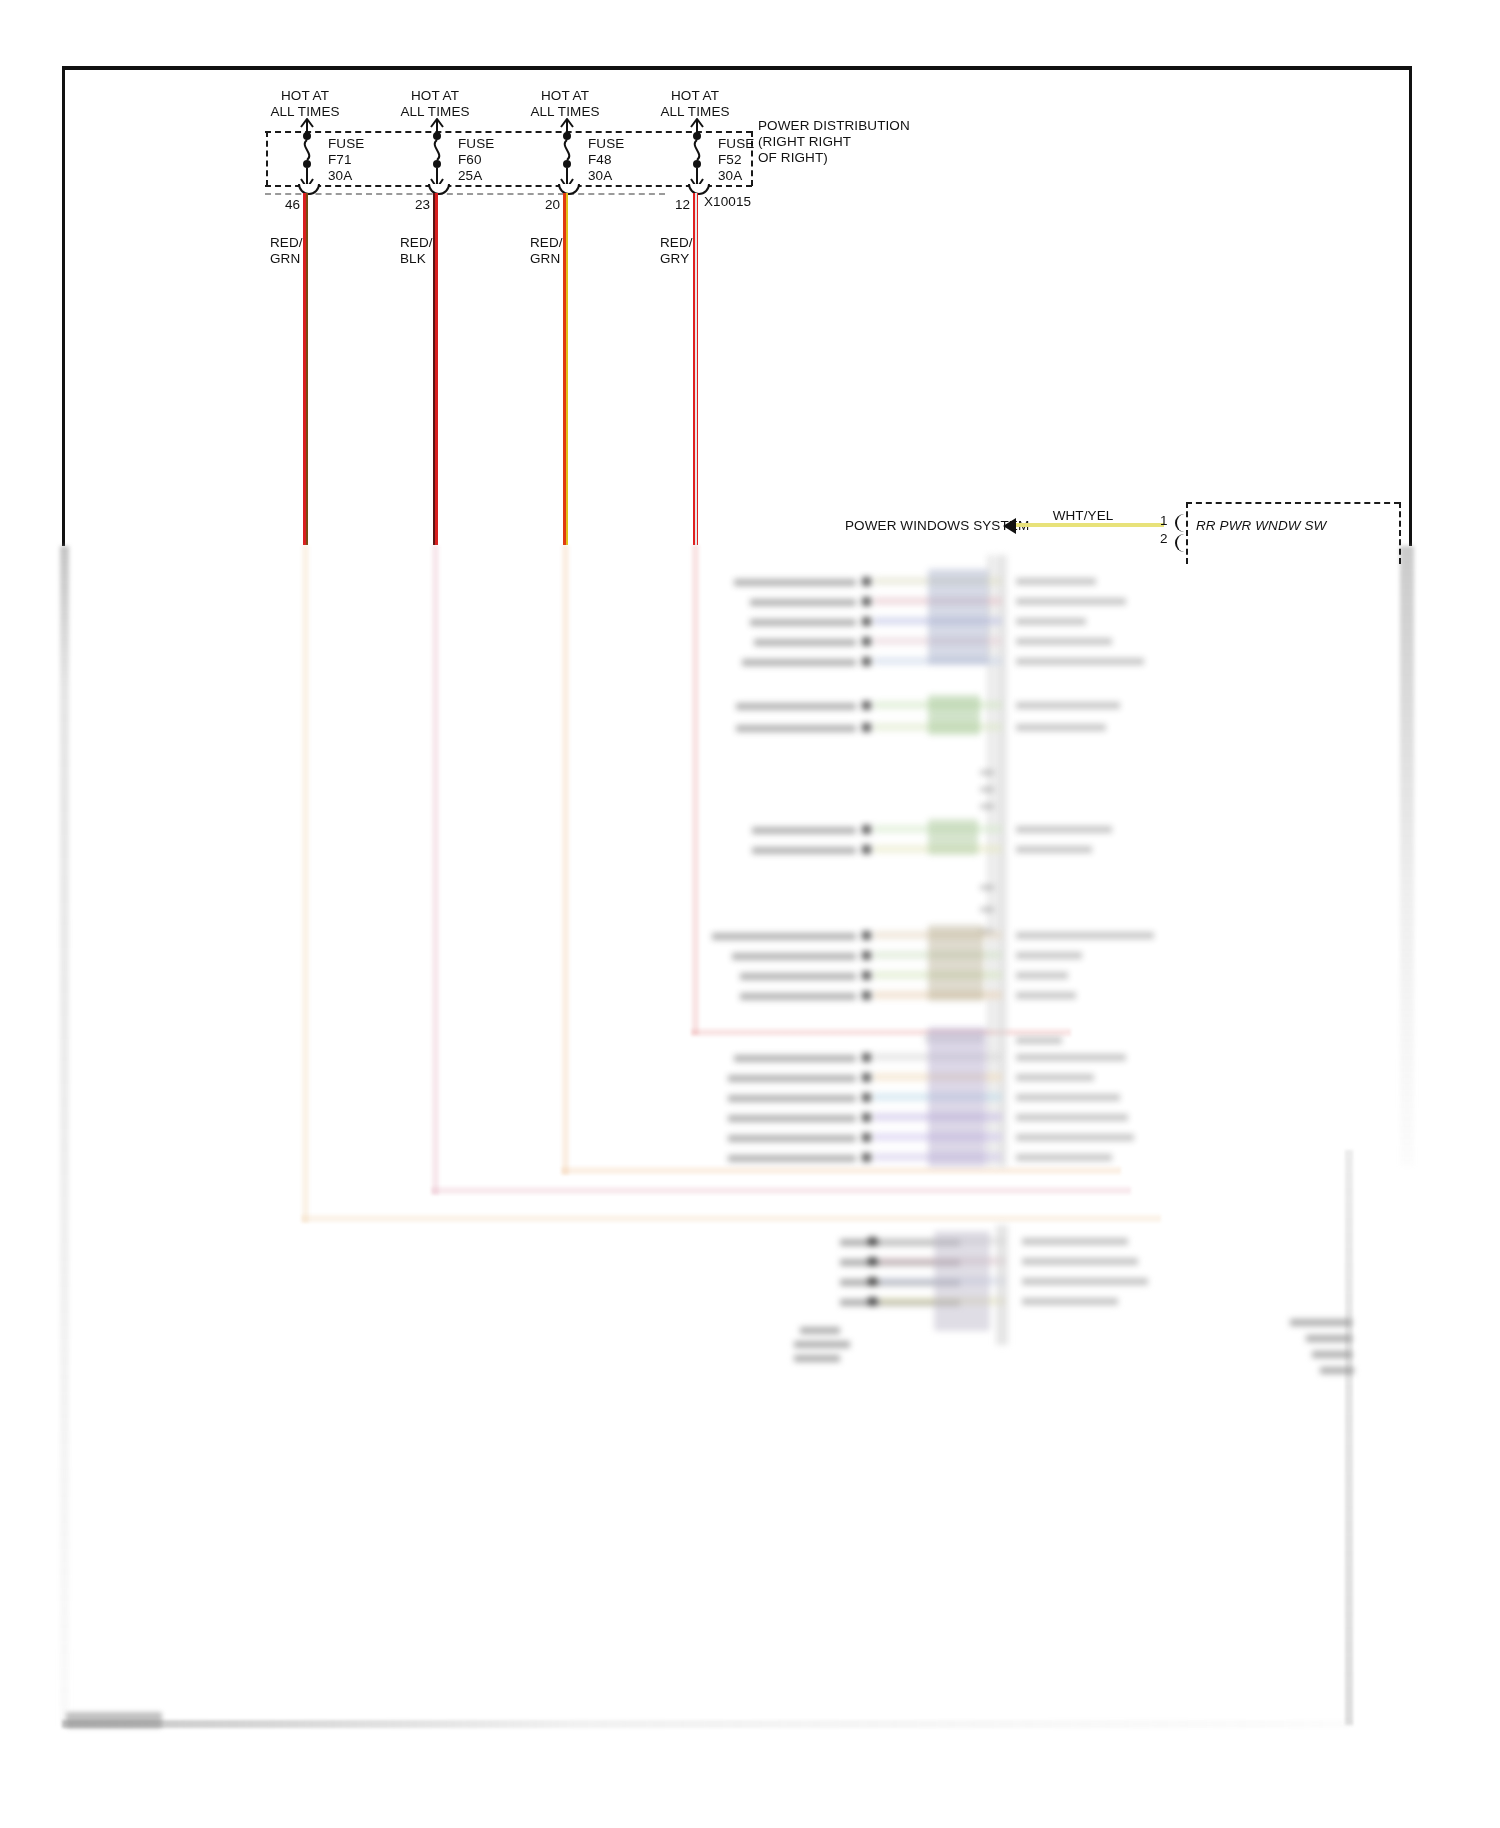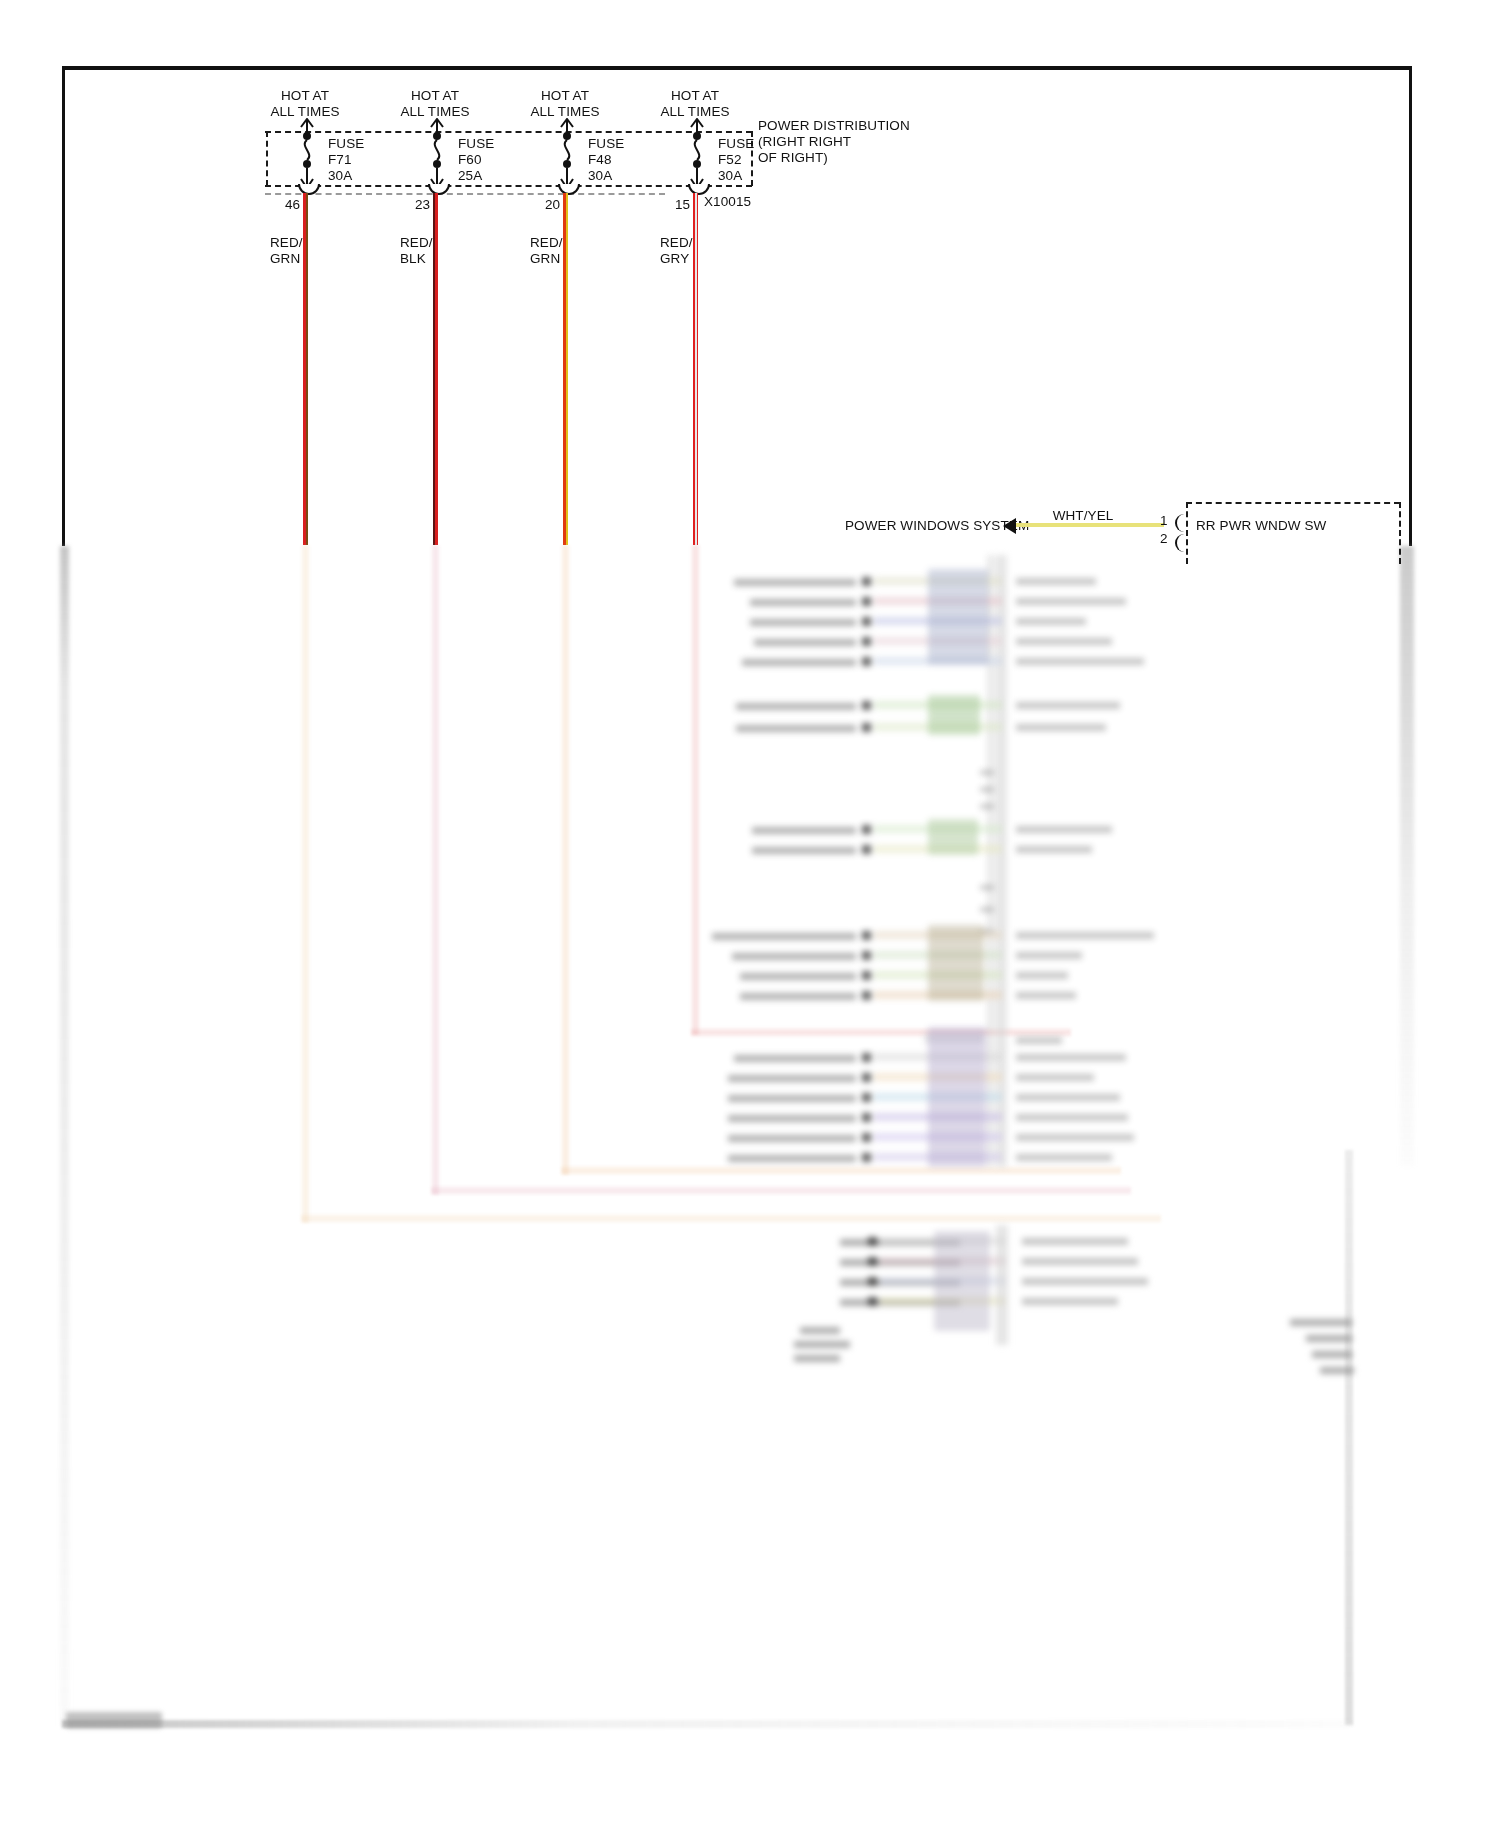--- a/index.html
+++ b/index.html
@@ -217,21 +217,21 @@
   <svg class="abs" style="left:255px;top:183px;" width="520" height="20">
     <path d="M44 1 A10 10 0 0 0 64 1" stroke="#111" stroke-width="2" fill="#fff"></path>
     <path d="M174 1 A10 10 0 0 0 194 1" stroke="#111" stroke-width="2" fill="#fff"></path>
     <path d="M304 1 A10 10 0 0 0 324 1" stroke="#111" stroke-width="2" fill="#fff"></path>
     <path d="M434 1 A10 10 0 0 0 454 1" stroke="#111" stroke-width="2" fill="#fff"></path>
   </svg>
 
   <div class="lbl" style="left:285px;top:197px;">46</div>
   <div class="lbl" style="left:415px;top:197px;">23</div>
   <div class="lbl" style="left:545px;top:197px;">20</div>
-  <div class="lbl" style="left:675px;top:197px;">15</div>
+  <div class="lbl" style="left:675px;top:197px;">12</div>
 
   <div class="lbl" style="left:270px;top:235px;">RED/</div>
   <div class="lbl" style="left:270px;top:251px;">GRN</div>
 
   <div class="lbl" style="left:400px;top:235px;">RED/</div>
   <div class="lbl" style="left:400px;top:251px;">BLK</div>
 
   <div class="lbl" style="left:530px;top:235px;">RED/</div>
   <div class="lbl" style="left:530px;top:251px;">GRN</div>
 
@@ -285,21 +285,21 @@
   <div class="lbl" style="left:1083px;top:508px;transform:translateX(-50%);">WHT/YEL</div>
 
   <div class="lbl" style="left:1160px;top:513px;">1</div>
   <div class="lbl" style="left:1160px;top:531px;">2</div>
   <div class="brk" style="left:1175px;top:514px;"></div>
   <div class="brk" style="left:1175px;top:534px;"></div>
 
   <div class="dash-h" style="left:1186px;top:502px;width:214px;"></div>
   <div class="dash-v" style="left:1186px;top:502px;height:62px;"></div>
   <div class="dash-v" style="left:1399px;top:502px;height:62px;"></div>
-  <div class="lbl" style="left:1196px;top:518px;">RR PWR WNDW SW</div>
+  <div class="lbl" style="left:1196px;top:518px;font-style:italic;">RR PWR WNDW SW</div>
 
   <div id="ghost-block">
 
     <div class="gspine" style="left:175px;top:0px;height:612px;"></div>
     <div class="gspine" style="left:168px;top:0px;height:612px;width:4px;background:#bdbdbd;"></div>
 
     <div class="gtextL" style="left:-86px;top:24px;width:122px;"></div>
     <div class="gpin" style="left:42px;top:22px;"></div>
     <div class="gseg" style="left:54px;top:22px;width:128px;background:#dcdcc4;"></div>
     <div class="gtextR" style="left:196px;top:23px;width:80px;"></div>

